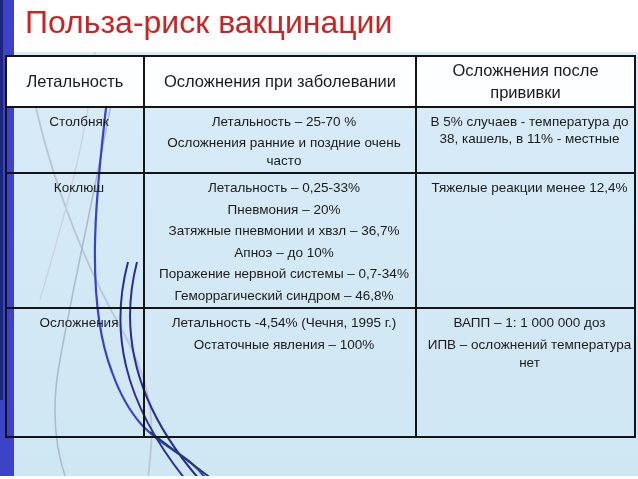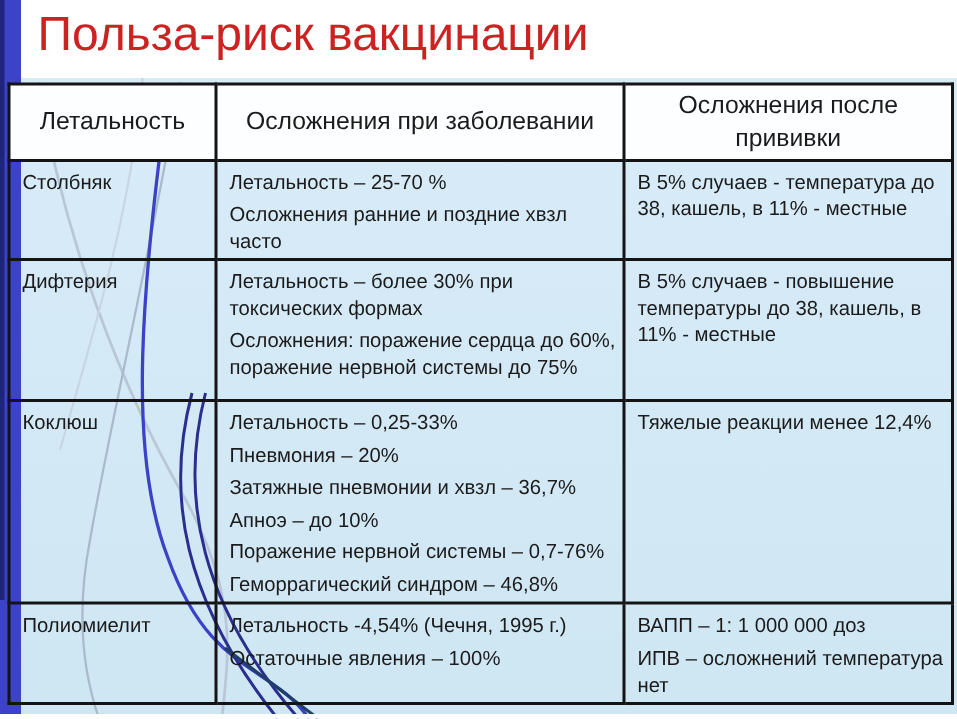--- a/index.html
+++ b/index.html
@@ -49,21 +49,21 @@
     font-weight:400;font-size:16.5px;line-height:1.35;
     text-align:center;vertical-align:middle;padding:2px 8px;
   }
   thead tr{height:50px;}
   tbody tr:nth-child(1){height:63px;}
   tbody tr:nth-child(2){height:94px;}
   tbody tr:nth-child(3){height:129px;}
   tbody tr:nth-child(4){height:59px;}
   table.vax td{
     vertical-align:top;padding:5px 0 3px 8px;
-    font-size:13.5px;line-height:1.3;
+    font-size:13.5px;line-height:1.3;text-align:center;
   }
   td.disease{font-size:15px;padding-top:7px;}
   table.vax td p{margin:0 0 4px 0;}
   table.vax td p:last-child{margin-bottom:0;}
   .col-disease{width:138px;}
   .col-dis-comp{width:272px;}
   .col-vac-comp{width:219px;}
 </style>
 </head>
 <body>
@@ -99,52 +99,42 @@
         <th>Летальность</th>
         <th>Осложнения при заболевании</th>
         <th>Осложнения после прививки</th>
       </tr>
     </thead>
     <tbody>
       <tr>
         <td class="disease">Столбняк</td>
         <td>
           <p>Летальность – 25-70 %</p>
-          <p>Осложнения ранние и поздние хвзл часто</p>
+          <p>Осложнения ранние и поздние очень часто</p>
         </td>
         <td>
           <p>В 5% случаев - температура до 38, кашель, в 11% - местные</p>
-        </td>
-      </tr>
-      <tr>
-        <td class="disease">Дифтерия</td>
-        <td>
-          <p>Летальность – более 30% при токсических формах</p>
-          <p>Осложнения: поражение сердца до 60%, поражение нервной системы до 75%</p>
-        </td>
-        <td>
-          <p>В 5% случаев - повышение температуры до 38, кашель, в 11% - местные</p>
         </td>
       </tr>
       <tr>
         <td class="disease">Коклюш</td>
         <td>
           <p>Летальность – 0,25-33%</p>
           <p>Пневмония – 20%</p>
           <p>Затяжные  пневмонии и хвзл – 36,7%</p>
           <p>Апноэ – до 10%</p>
-          <p>Поражение нервной системы – 0,7-76%</p>
+          <p>Поражение нервной системы – 0,7-34%</p>
           <p>Геморрагический синдром – 46,8%</p>
         </td>
         <td>
           <p>Тяжелые реакции менее 12,4%</p>
         </td>
       </tr>
       <tr>
-        <td class="disease">Полиомиелит</td>
+        <td class="disease">Осложнения</td>
         <td>
           <p>Летальность -4,54% (Чечня, 1995 г.)</p>
           <p>Остаточные явления – 100%</p>
         </td>
         <td>
           <p>ВАПП – 1: 1 000 000 доз</p>
           <p>ИПВ – осложнений температура нет</p>
         </td>
       </tr>
     </tbody>

